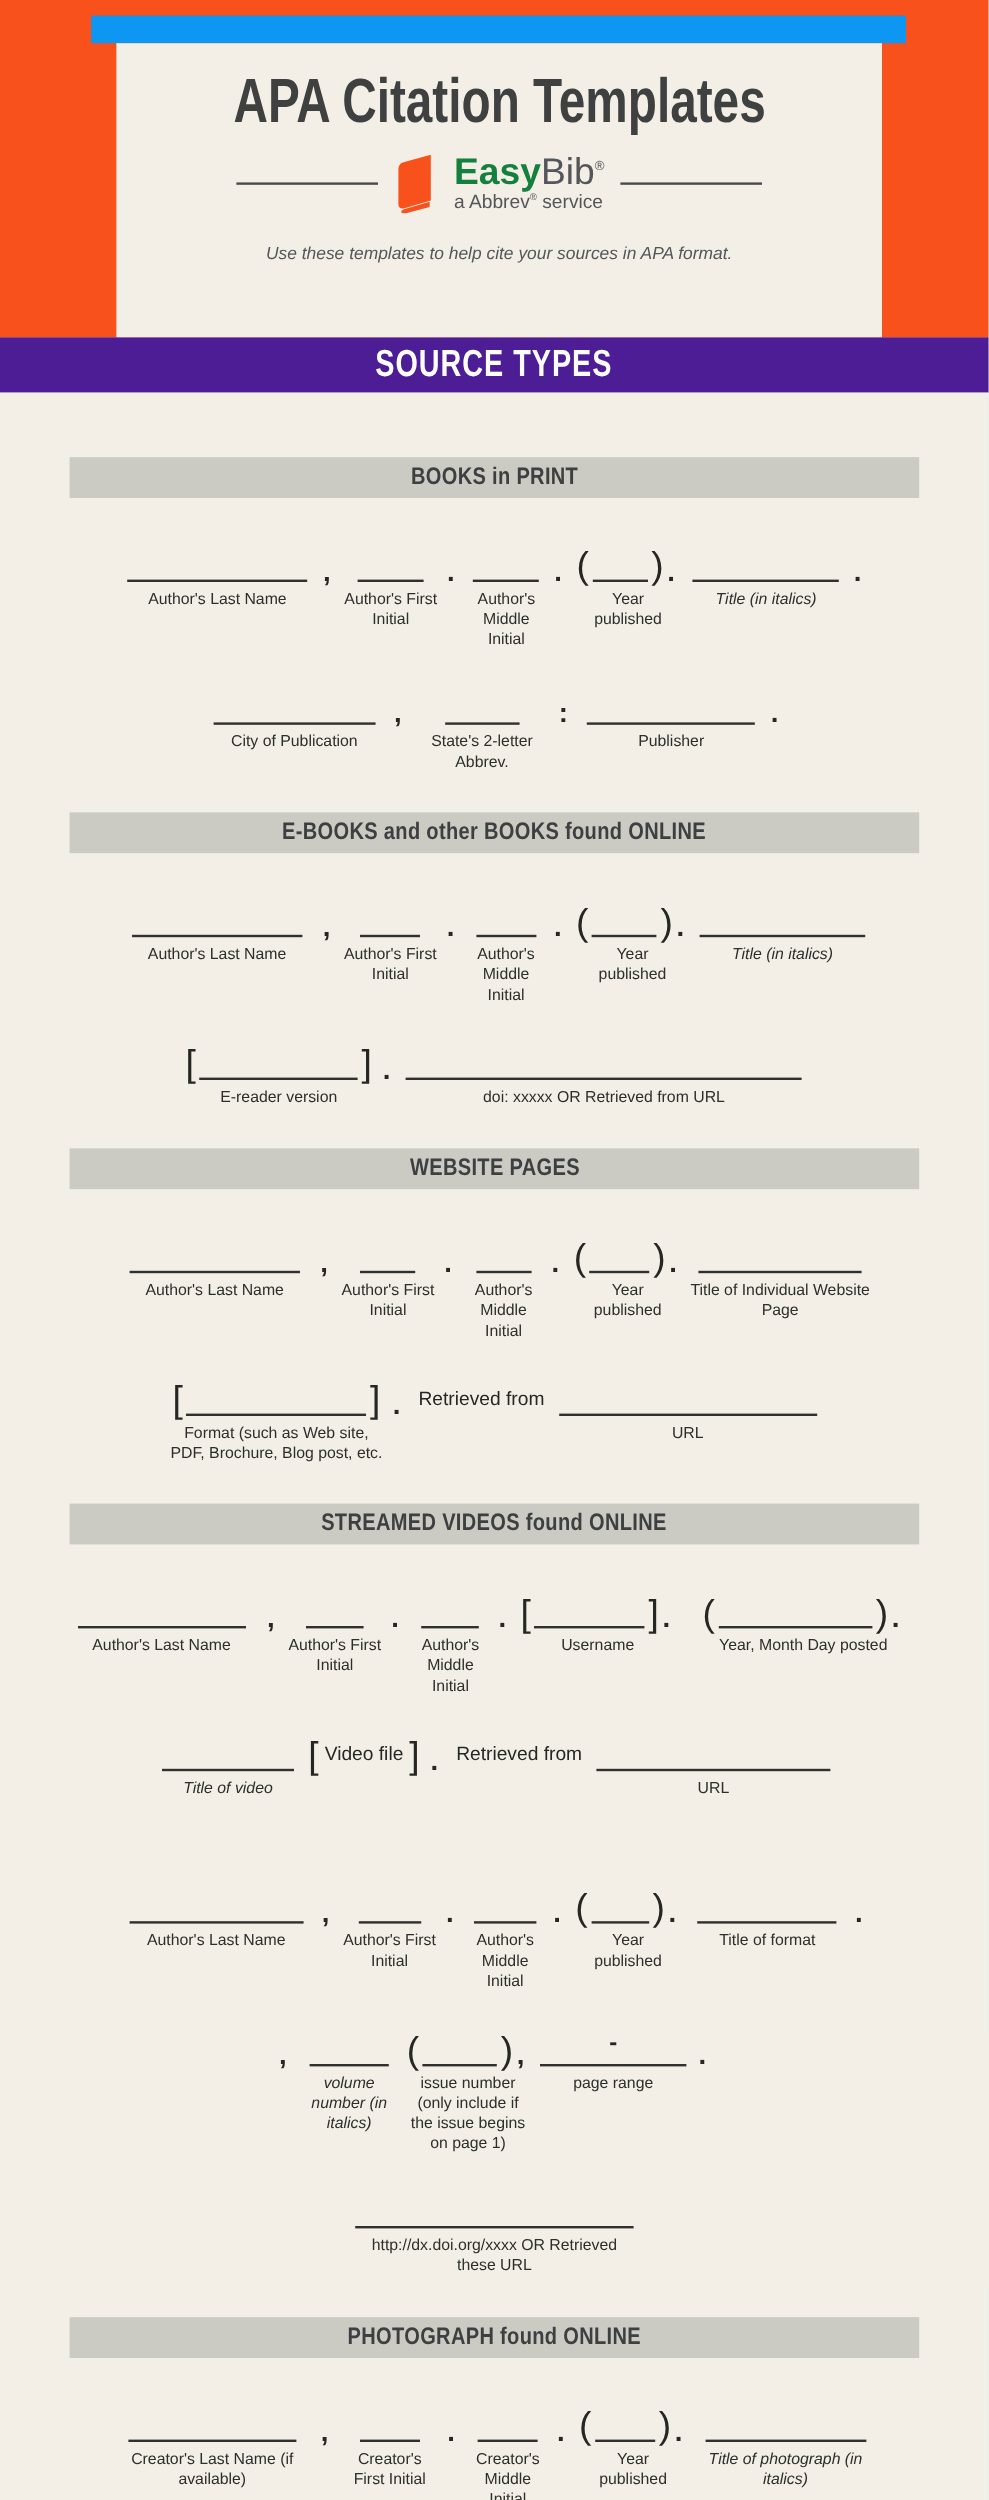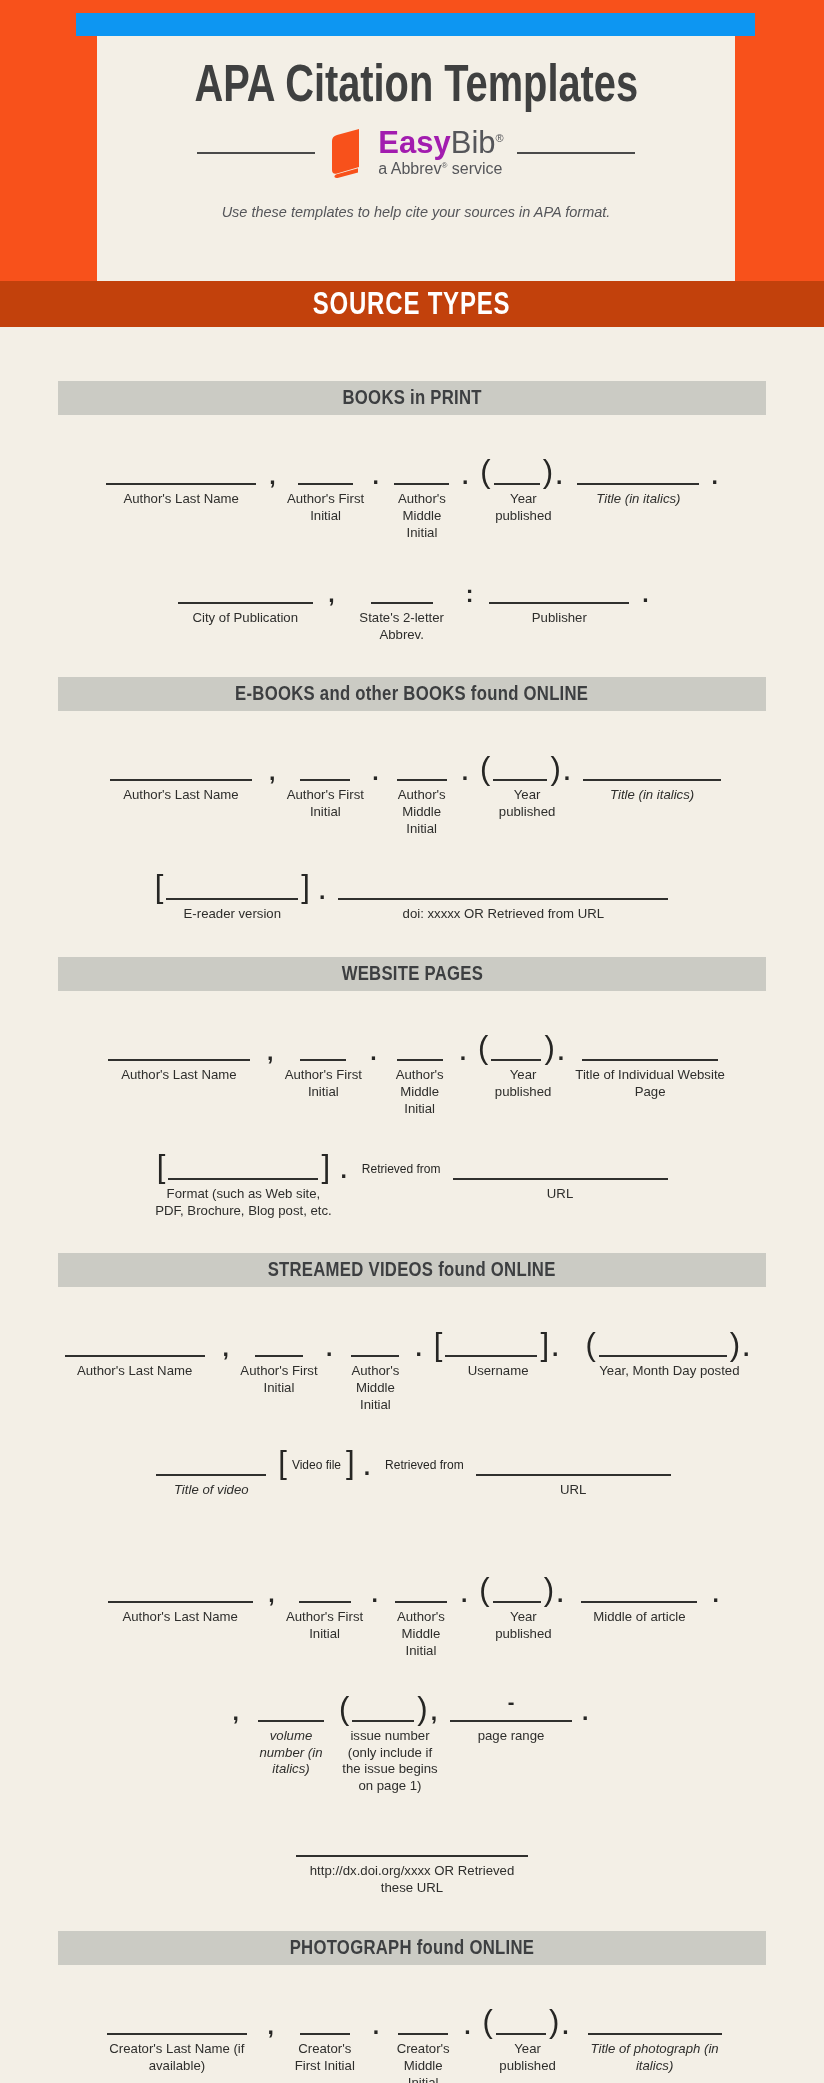--- a/index.html
+++ b/index.html
@@ -10,47 +10,47 @@
   .hero{position:relative;height:281px;background:#F8511B;}
   .hero-bluebar{position:absolute;left:76px;right:69px;top:13px;height:23px;background:#0D96F2;}
   .hero-panel{position:absolute;left:97px;right:89px;top:36px;bottom:0;background:#F3EFE6;
               display:flex;flex-direction:column;align-items:center;}
   .hero-title{margin-top:18px;font-size:51px;font-weight:700;color:#3F4040;white-space:nowrap;
               transform:scale(0.78,1.02);transform-origin:center;letter-spacing:0px;}
   .logo-row{display:flex;align-items:center;margin-top:14px;gap:13px;}
   .logo-rule{width:118px;height:0;border-top:2px solid #4a4a4a;}
   .logo-book{width:37px;height:50px;flex:0 0 auto;}
   .logotype .lt-main{font-size:31px;line-height:1;}
-  .lt-easy{color:#a21caf;font-weight:700;}
+  .lt-easy{color:#15803d;font-weight:700;}
   .lt-bib{color:#55565A;font-weight:400;}
   .lt-reg{font-size:11px;color:#55565A;vertical-align:super;}
   .lt-sub{font-size:16px;color:#55565A;margin-top:2px;}
   .lt-sub .lt-reg{font-size:8px;}
   .tagline{margin-top:26px;font-style:italic;font-size:14.5px;color:#55565A;}
 
   
-  .banner{height:46px;background:#c2410c;display:flex;align-items:center;justify-content:center;}
+  .banner{height:46px;background:#4c1d95;display:flex;align-items:center;justify-content:center;}
   .banner span{color:#ffffff;font-size:30px;font-weight:700;white-space:nowrap;
                transform:scale(0.8,1.05);letter-spacing:1px;}
 
   
   .main{padding:54px 58px 0 58px;}
   .section{margin-bottom:34px;}
   .sec-bar{background:#CBCBC4;height:34px;display:flex;align-items:center;justify-content:center;}
   .sec-bar span{font-size:19px;font-weight:700;color:#3D3F41;white-space:nowrap;
                 transform:scale(0.88,1.05);letter-spacing:0.3px;}
   .rows{padding-top:8px;}
   .crow{display:flex;justify-content:center;align-items:flex-start;margin-top:20px;flex-wrap:nowrap;}
   .unit{display:inline-flex;flex-direction:column;align-items:center;margin:0 3px;}
   .line{display:inline-flex;align-items:flex-end;height:42px;}
   .blank{display:inline-block;height:0;border-bottom:2.5px solid #30302e;margin:0 2px;}
   .paren{font-size:31px;line-height:0.8;font-weight:400;color:#262624;padding:0 1px;}
   .punct{font-size:23px;font-weight:700;line-height:0.8;color:#262624;margin:0 5px 0 2px;}
   .punct-unit .line{margin:0;}
-  .iltext{font-size:12px;color:#262624;padding:0 4px 4px 4px;white-space:nowrap;}
+  .iltext{font-size:16px;color:#262624;padding:0 4px 4px 4px;white-space:nowrap;}
   .dashwrap{display:inline-flex;flex-direction:column;align-items:center;}
   .dash{font-size:20px;font-weight:700;line-height:1;color:#262624;margin-bottom:8px;}
   .flabel{font-size:13.2px;line-height:1.28;color:#2E2E2C;text-align:center;margin-top:6px;}
   .flabel.italic{font-style:italic;}
 </style>
 </head>
 <body>
 
 <div id="page">
 
@@ -479,21 +479,21 @@
                 <span class="blank" style="width: 48px;"></span>
                 <span class="paren">)</span>
                 <span class="punct">.</span>
               </span>
               <span class="flabel" style="width: 80px;">Year published</span>
             </span>
             <span class="unit">
               <span class="line">
                 <span class="blank" style="width: 116px;"></span>
               </span>
-              <span class="flabel" style="width: 130px;">Middle of article</span>
+              <span class="flabel" style="width: 130px;">Title of format</span>
             </span>
             <span class="unit punct-unit">
               <span class="line">
                 <span class="punct">.</span>
               </span>
             </span>
           </div>
           <div class="crow">
             <span class="unit punct-unit">
               <span class="line">

